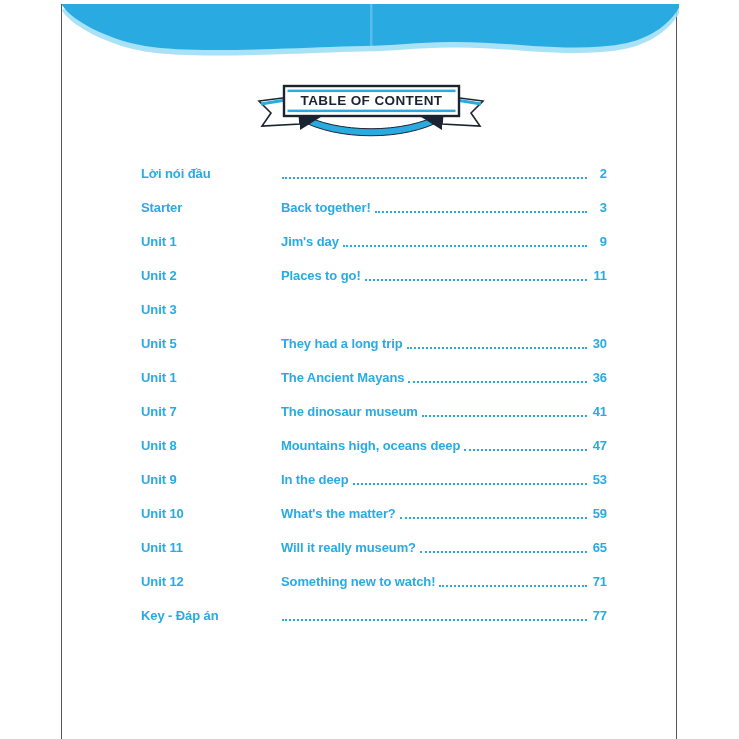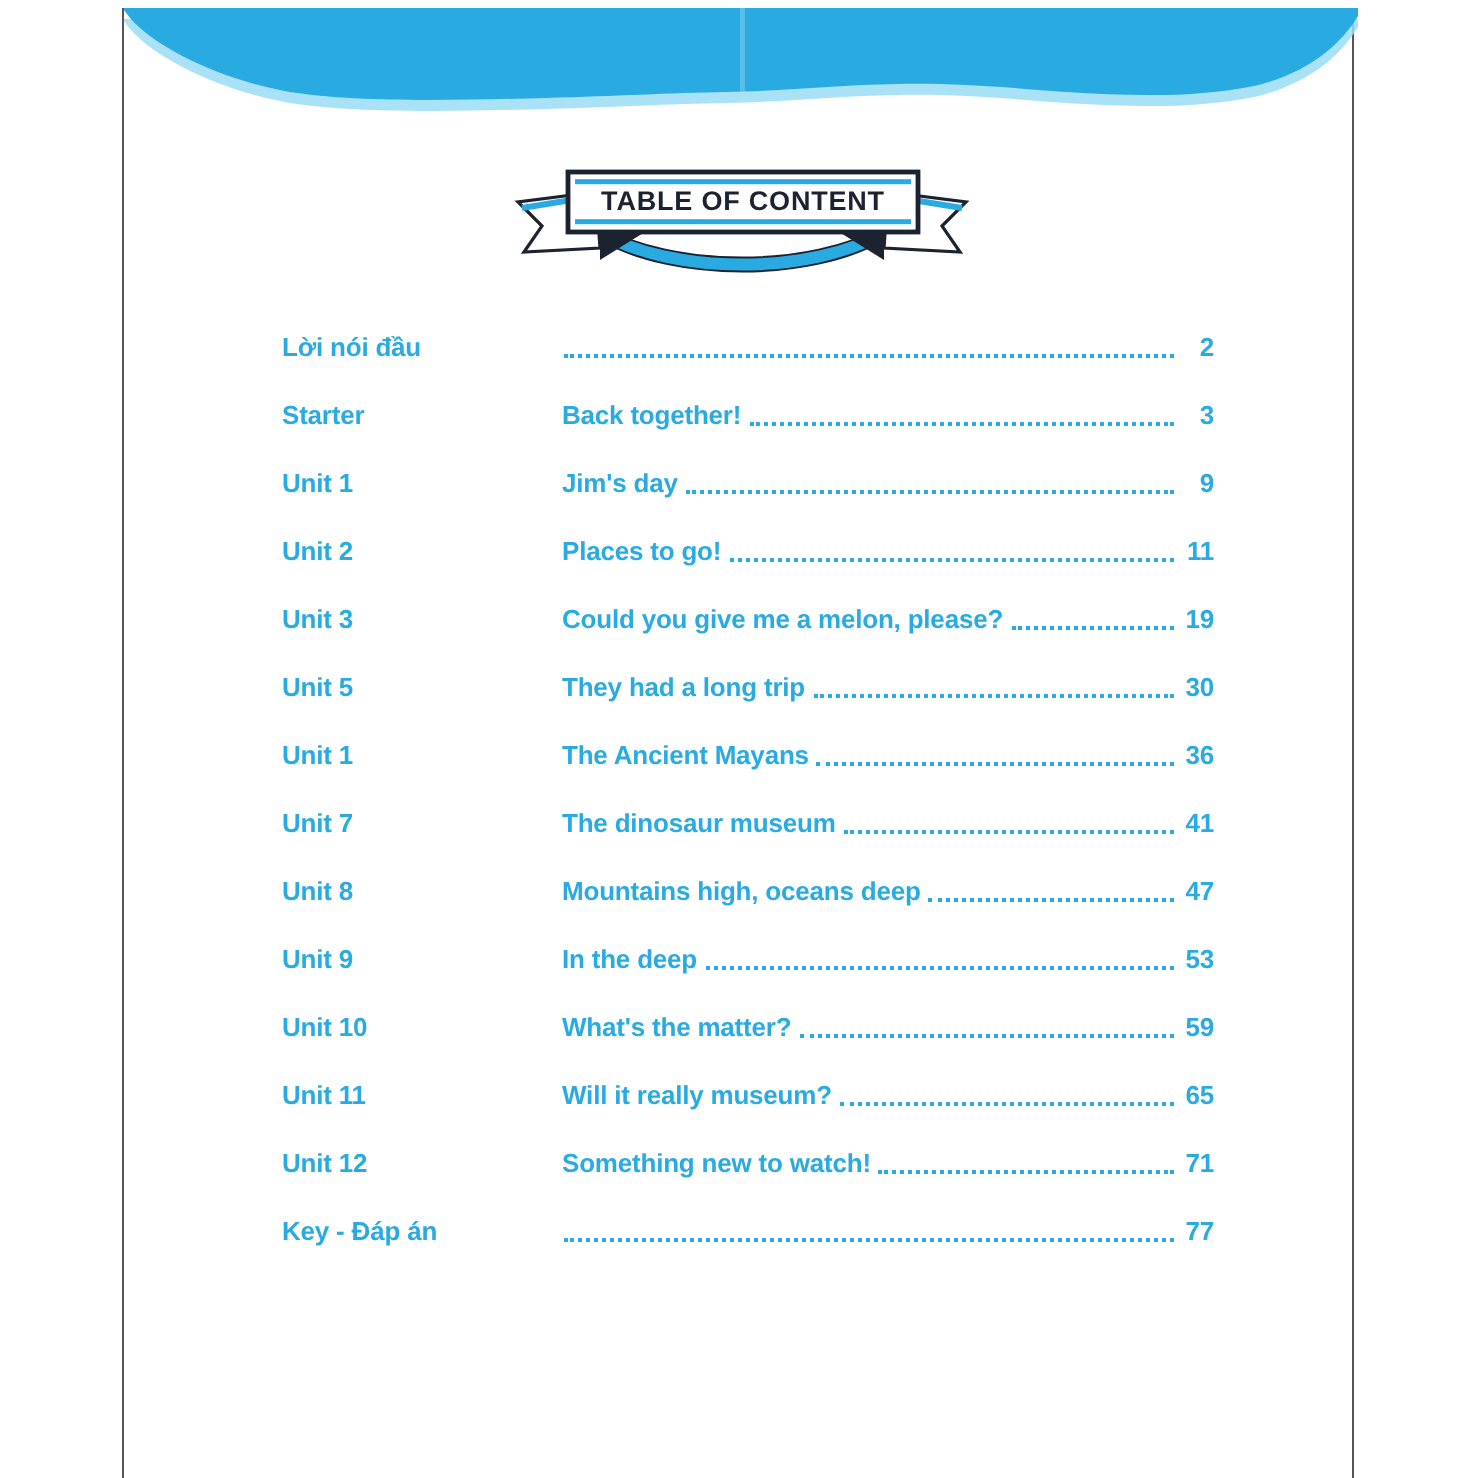--- a/index.html
+++ b/index.html
@@ -147,25 +147,20 @@
         <div class="toc-label">Unit 2</div>
         <div class="toc-entry">
           <span class="toc-title">Places to go!</span>
           <span class="toc-dots"></span>
           <span class="toc-page">11</span>
         </div>
       </div>
 
       <div class="toc-row">
         <div class="toc-label">Unit 3</div>
-        <div class="toc-entry">
-          <span class="toc-title">Could you give me a melon, please?</span>
-          <span class="toc-dots"></span>
-          <span class="toc-page">19</span>
-        </div>
       </div>
 
 
       <div class="toc-row">
         <div class="toc-label">Unit 5</div>
         <div class="toc-entry">
           <span class="toc-title">They had a long trip</span>
           <span class="toc-dots"></span>
           <span class="toc-page">30</span>
         </div>

